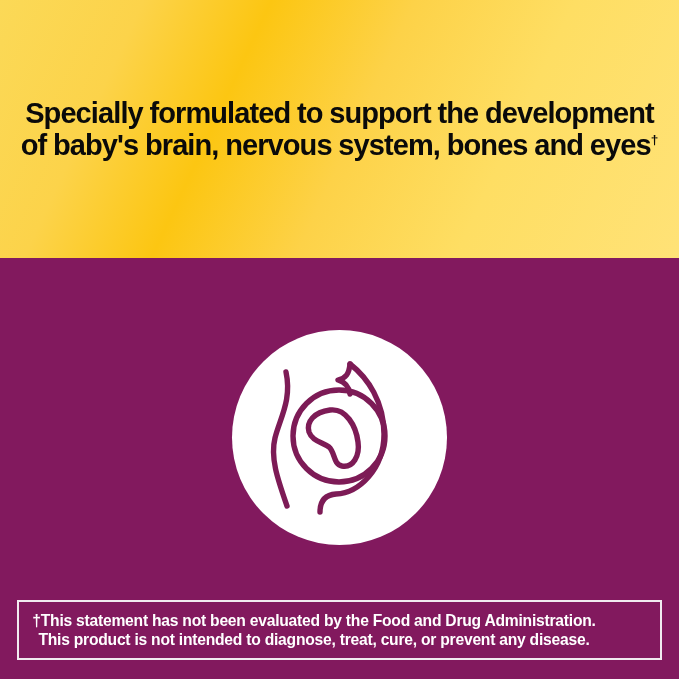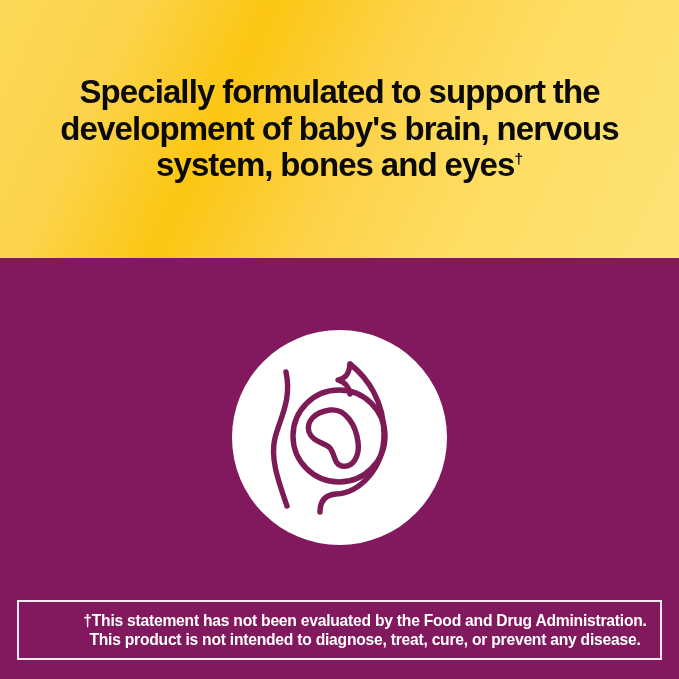--- a/index.html
+++ b/index.html
@@ -40,21 +40,21 @@
     align-items: center;
     justify-content: center;
   }
 
   .headline {
     margin: 0;
     padding: 0 14px;
     color: #0a0a0a;
     font-family: "Liberation Sans", sans-serif;
     font-weight: bold;
-    font-size: 33px;
+    font-size: 29px;
     line-height: 1.105;
     letter-spacing: -0.9px;
     text-align: center;
     width: 100%;
     box-sizing: border-box;
     word-spacing: -0.5px;
   }
   .headline .dagger {
     font-size: 0.47em;
     vertical-align: super;
@@ -91,21 +91,21 @@
   .disclaimer-box {
     position: absolute;
     left: 17px;
     top: 342px;            
     width: 645px;
     height: 60px;
     box-sizing: border-box;
     border: 2px solid #f2eaf0;
     display: flex;
     align-items: center;
-    justify-content: flex-end;
+    justify-content: flex-start;
   }
   .disclaimer-text {
     color: #ffffff;
     font-family: "Liberation Sans Narrow", "Liberation Sans", sans-serif;
     font-weight: bold;
     font-size: 16.4px;
     line-height: 1.16;
     text-align: center;
     letter-spacing: -0.25px;
     transform: scaleX(0.955);

